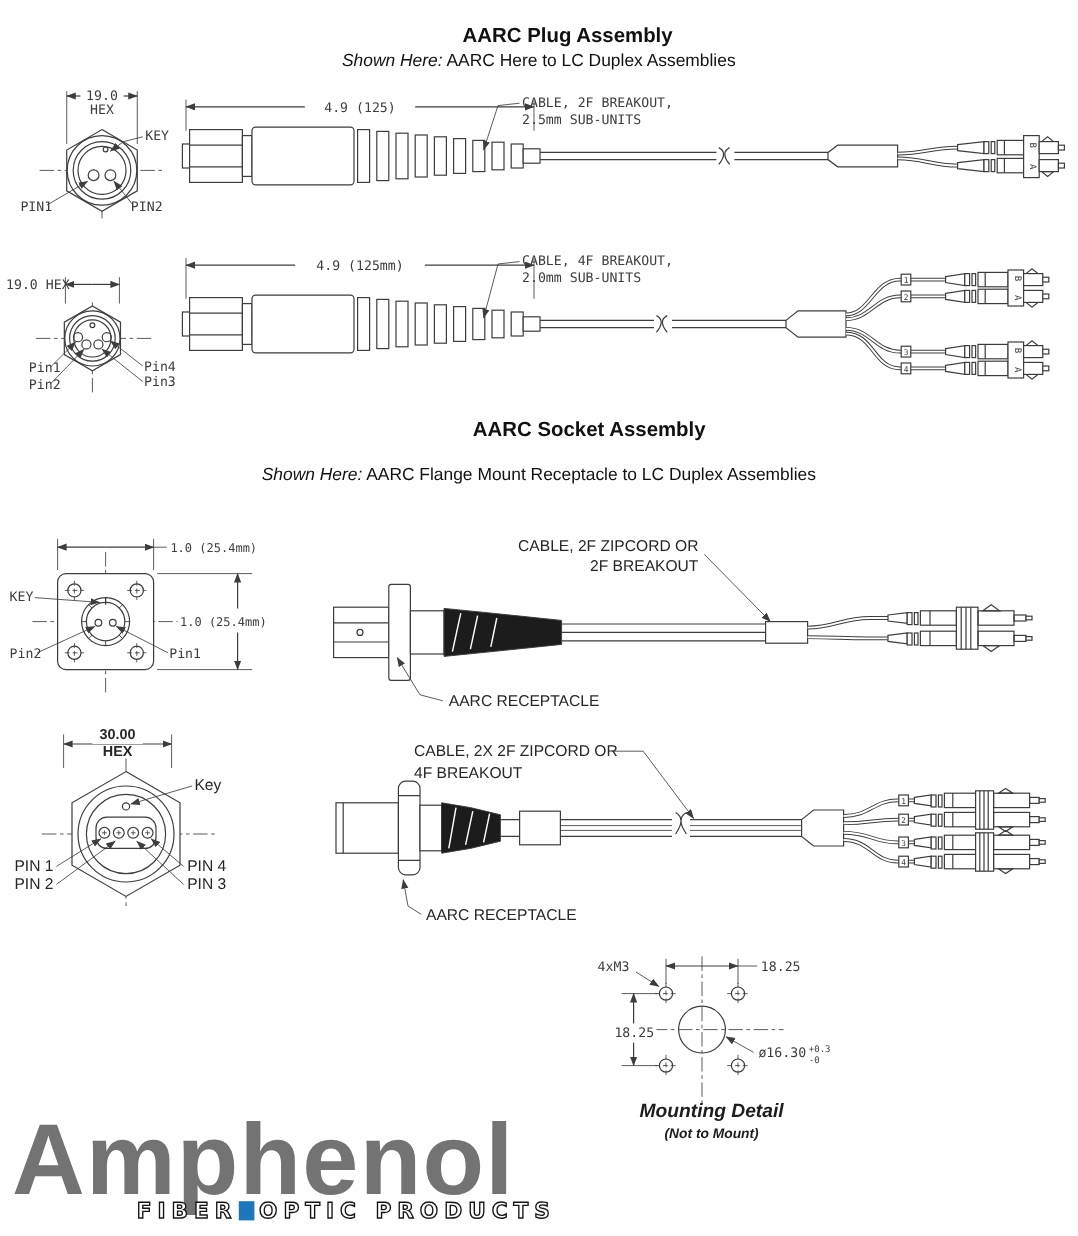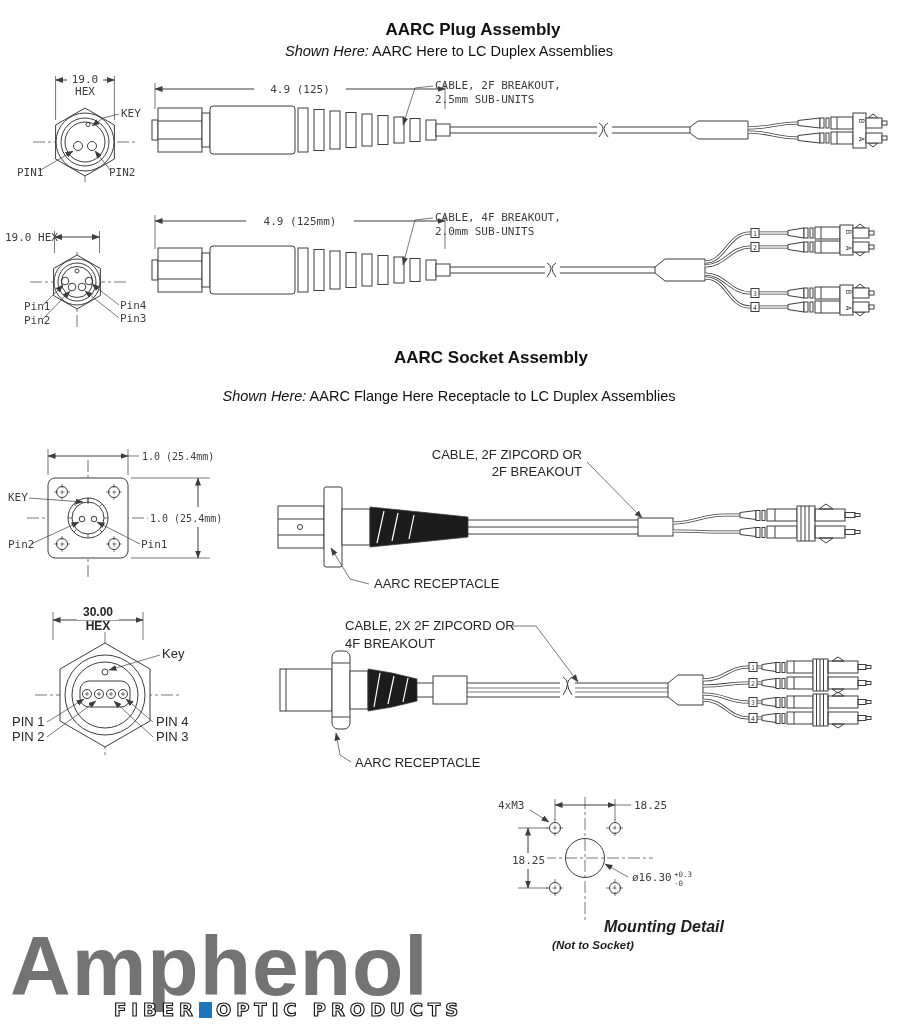--- a/index.html
+++ b/index.html
@@ -20,21 +20,21 @@
   .wbg{fill:#fff;stroke:none;}
   .fib{stroke:#3d3d3d;stroke-width:3.2;fill:none;}
   .fiw{stroke:#fff;stroke-width:1.6;fill:none;}
   text.cad{font-family:"DejaVu Sans Mono",monospace;font-size:11px;fill:#3d3d3d;}
   text.cad10{font-family:"DejaVu Sans Mono",monospace;font-size:10px;fill:#3d3d3d;}
   text.tol{font-family:"DejaVu Sans Mono",monospace;font-size:7.5px;fill:#3d3d3d;}
   text.tiny{font-family:"DejaVu Sans Mono",monospace;font-size:6.5px;fill:#3d3d3d;}
   text.duptxt{font-family:"DejaVu Sans Mono",monospace;font-size:7.5px;fill:#3d3d3d;}
   text.lbl{font-family:"Liberation Sans",sans-serif;font-size:13px;fill:#262626;}
   text.lblb{font-family:"Liberation Sans",sans-serif;font-size:12px;font-weight:bold;fill:#262626;}
-  .mount-caption{left:462px;top:918px;width:262px;text-align:right;font-size:16px;
+  .mount-caption{left:462px;top:918px;width:262px;text-align:center;font-size:16px;
                  font-weight:bold;font-style:italic;color:#1d1d1d;}
   .mount-note{left:462px;top:939px;width:262px;text-align:center;font-size:11.5px;
               font-weight:bold;font-style:italic;color:#1d1d1d;}
   .brand{left:10px;top:924px;font-size:84px;font-weight:bold;letter-spacing:1px;line-height:1;}
   .tagline{left:114px;top:999px;font-size:18px;font-weight:bold;letter-spacing:5px;
            color:#131313;-webkit-text-fill-color:#fff;-webkit-text-stroke:1.15px #131313;
            font-family:"DejaVu Sans",sans-serif;white-space:nowrap;}
   .tagsq{display:inline-block;width:13px;height:16px;vertical-align:-2px;margin:0 4px 0 1px;
          -webkit-text-stroke:0;}
 </style>
@@ -272,21 +272,21 @@
         <rect class="dw" x="719" y="86" width="5" height="4"></rect>
       <polygon class="d" points="705,107 710,111 715,107"></polygon>
       <rect class="dw" x="703" y="97" width="16" height="10"></rect>
         <rect class="dw" x="719" y="100" width="5" height="4"></rect>
     </g>
   </svg>
 
   <div class="abs sec-title" style="top:348px;margin-left:42px;">AARC Socket Assembly</div>
   <div class="abs sec-sub" style="top:388px;">
     <span class="it">Shown Here:</span>
-    <span>AARC Flange Here Receptacle to LC Duplex Assemblies</span>
+    <span>AARC Flange Mount Receptacle to LC Duplex Assemblies</span>
   </div>
 
   <svg class="abs" style="left:5px;top:435px;" width="235" height="150" viewBox="0 0 235 150">
     <g>
       <path class="dt" d="M43,14 V40 M123,14 V40"></path>
       <path class="d" d="M83,21 L43,21" marker-end="url(#arr)"></path>
       <path class="d" d="M83,21 L123,21" marker-end="url(#arr)"></path>
       <path class="dt" d="M123,21 H134"></path>
       <text class="cad10" x="137" y="25">1.0  (25.4mm)</text>
     </g>
@@ -536,18 +536,18 @@
     </g>
     <g>
       <path class="dt" d="M160,94 L137,81" marker-end="url(#arr)"></path>
       <text class="cad" x="164" y="98">ø16.30</text>
       <text class="tol" x="206" y="94">+0.3</text>
       <text class="tol" x="206" y="103">-0</text>
     </g>
   </svg>
 
   <div class="abs mount-caption">Mounting Detail</div>
-  <div class="abs mount-note">(Not to Socket)</div>
+  <div class="abs mount-note">(Not to Mount)</div>
 
   <div class="abs brand" style="color:#737373;">Amphenol</div>
   <div class="abs tagline"><span>FIBER</span><span class="tagsq" style="background:#1b76bc;"></span><span>OPTIC PRODUCTS</span></div>
 
 </div>
 
 </body></html>

